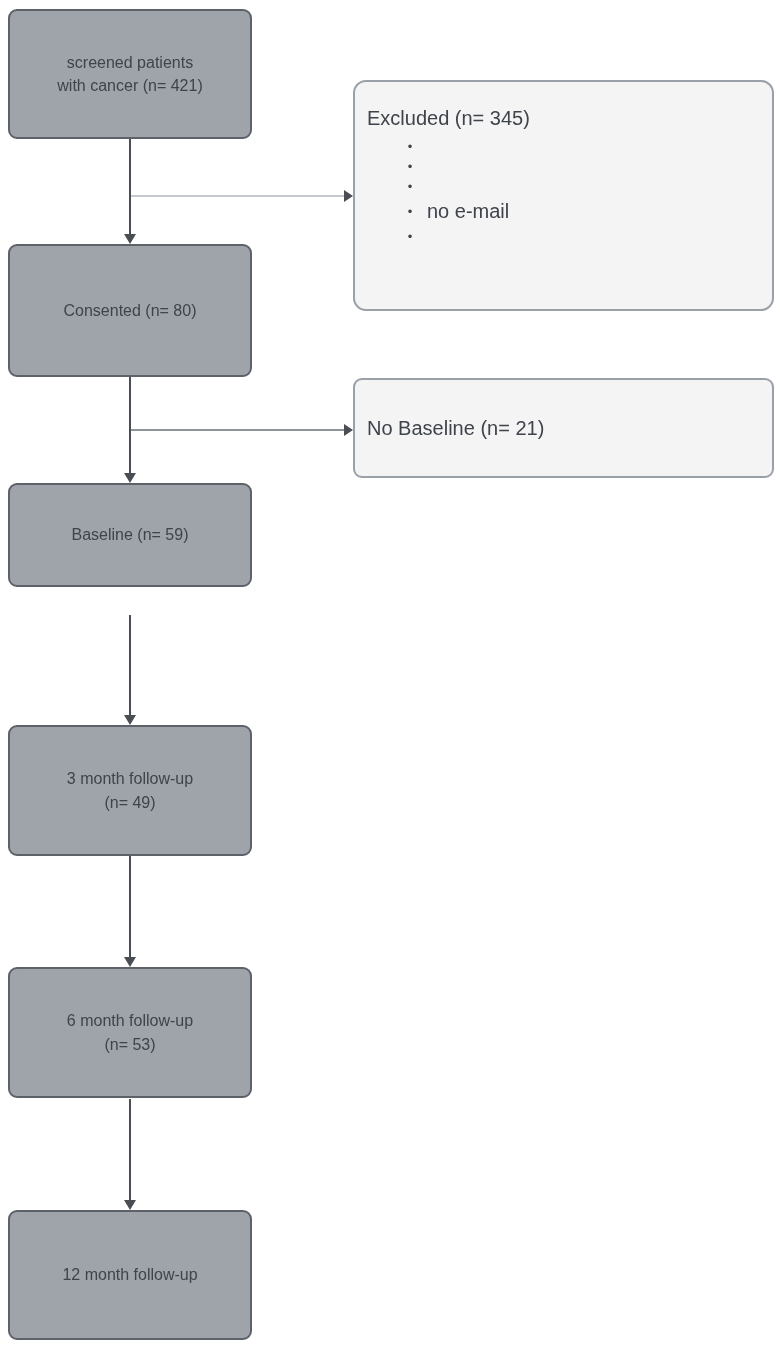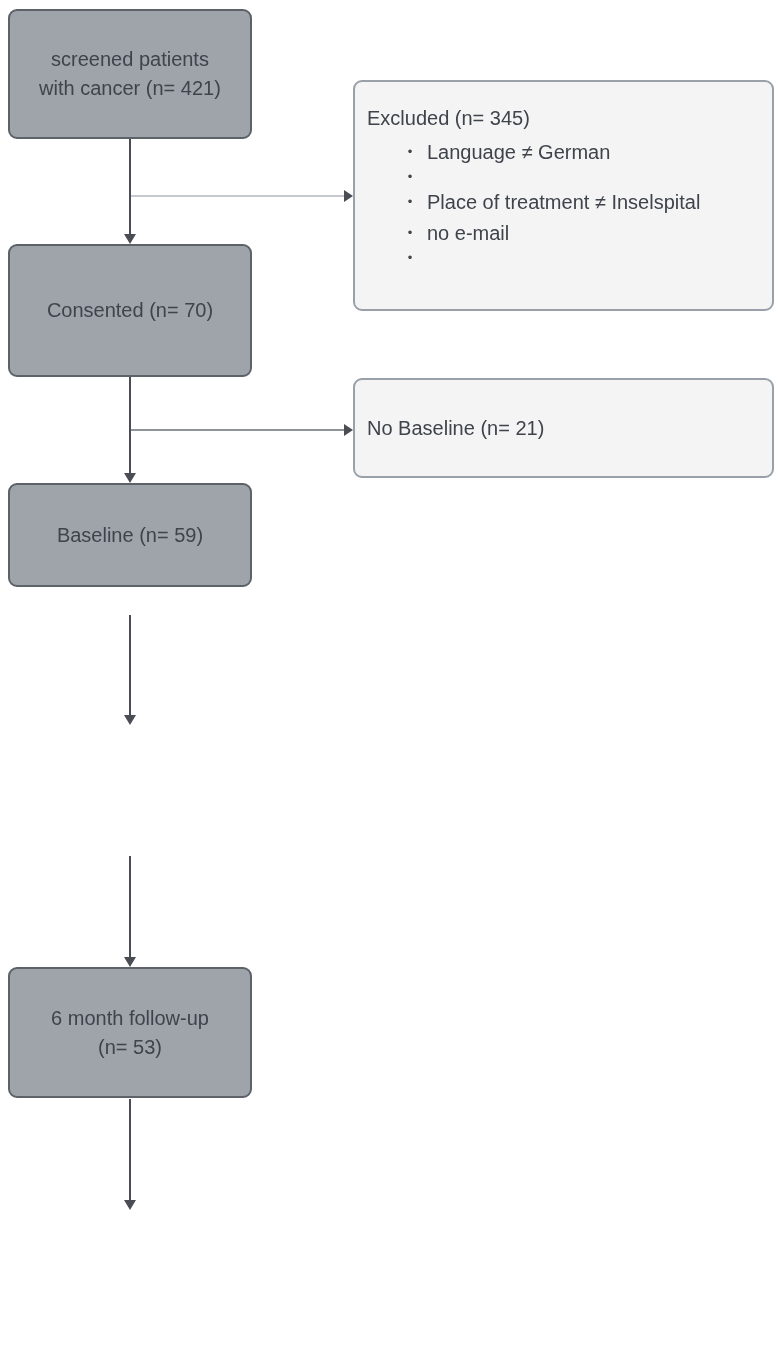--- a/index.html
+++ b/index.html
@@ -27,35 +27,35 @@
     position: absolute;
     left: 8px;
     width: 244px;
     background: var(--node_fill);
     border: 2px solid var(--node_border);
     border-radius: 9px;
     display: flex;
     align-items: center;
     justify-content: center;
     text-align: center;
-    font-size: 20px;
+    font-size: 16px;
     line-height: 1.45;
     white-space: pre-line;
   }
   .side-box {
     position: absolute;
     left: 353px;
     width: 421px;
     background: var(--side_fill);
     border: 2px solid var(--side_border);
     border-radius: 9px;
     font-size: 20px;
     line-height: 1.5;
   }
-  .side-box.excluded { padding: 21px 12px 12px 12px; }
+  .side-box.excluded { padding: 21px 12px 12px 12px; border-radius: 13px; }
   .side-box.single {
     display: flex;
     align-items: center;
     padding: 0 12px;
   }
   .excluded-list { list-style: none; margin-top: 4px; }
   .excluded-list li {
     display: flex;
     align-items: baseline;
     padding-left: 26px;
@@ -102,42 +102,43 @@
   }
 </style>
 </head>
 <body>
 
 <div class="canvas">
 
   <div class="node" style="top:9px; height:130px;">screened patients
 with cancer (n= 421)</div>
 
-  <div class="node" style="top:244px; height:133px;">Consented (n= 70)</div>
+  <div class="node" style="top:244px; height:133px;">Consented (n= 80)</div>
 
   <div class="node" style="top:483px; height:104px;">Baseline (n= 59)</div>
 
+  <div class="node" style="top:725px; height:131px;">3 month follow-up
+(n= 49)</div>
 
   <div class="node" style="top:967px; height:131px;">6 month follow-up
 (n= 53)</div>
 
+  <div class="node" style="top:1210px; height:130px;">12 month follow-up</div>
 
   <div class="side-box excluded" style="top:80px; height:231px;">
     <div>Excluded (n= 345)</div>
     <ul class="excluded-list">
       <li>
         <span class="bullet">•</span>
-        <span>Language ≠ German</span>
       </li>
       <li>
         <span class="bullet">•</span>
       </li>
       <li>
         <span class="bullet">•</span>
-        <span>Place of treatment ≠ Inselspital</span>
       </li>
       <li>
         <span class="bullet">•</span>
         <span>no e-mail</span>
       </li>
       <li>
         <span class="bullet">•</span>
       </li>
     </ul>
   </div>

